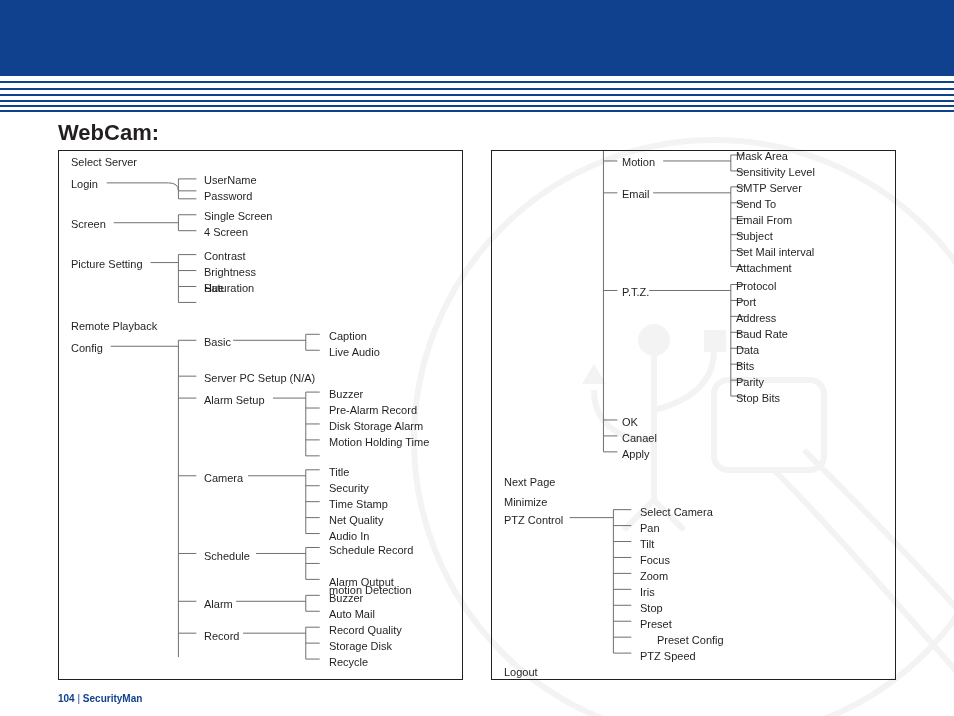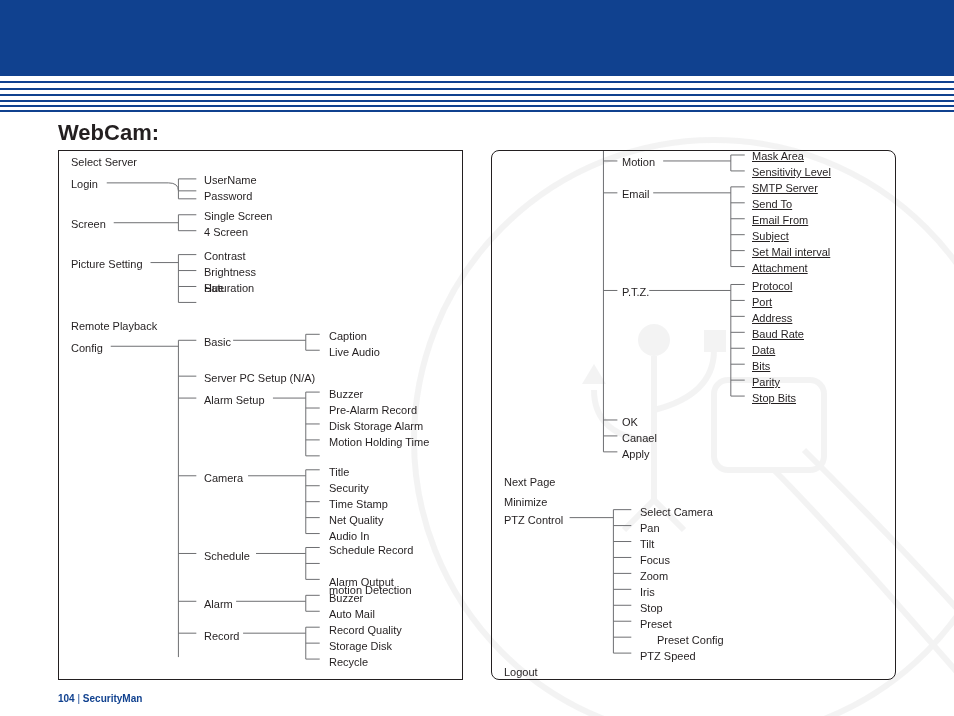--- a/index.html
+++ b/index.html
@@ -32,31 +32,31 @@
 
   .panels{position:absolute;left:58px;top:150px;display:flex;gap:28px;}
   .panel{
     border:0.8px solid #231f20;
     width:405px;height:530px;
     padding:12px 12px 12px 12px;
     box-sizing:border-box;
     line-height:1.35;
     position:relative;
   }
-  .panel.right{width:405px;border-radius:8px;}
+  .panel.right{width:405px;}
 
   .col{position:absolute;}
   
   #L .c0{left:12px;width:110px;}
   #L .c1{left:145px;width:150px;}
   #L .c2{left:270px;width:125px;}
   
   #R .c0{left:12px;width:100px;}
   #R .c1{left:130px;width:120px;}
-  #R .c2{left:260px;width:135px;text-decoration:underline;}
+  #R .c2{left:244px;width:135px;}
 
   
   svg.conn{position:absolute;left:0;top:0;width:100%;height:100%;pointer-events:none;}
   svg.conn path{stroke:#6d6e71;stroke-width:1;fill:none;}
 
   .footer{
     position:absolute;left:58px;bottom:12px;
     font-size:10px;font-weight:700;color:#10418f;
   }
   .footer .sep{font-weight:400;}

